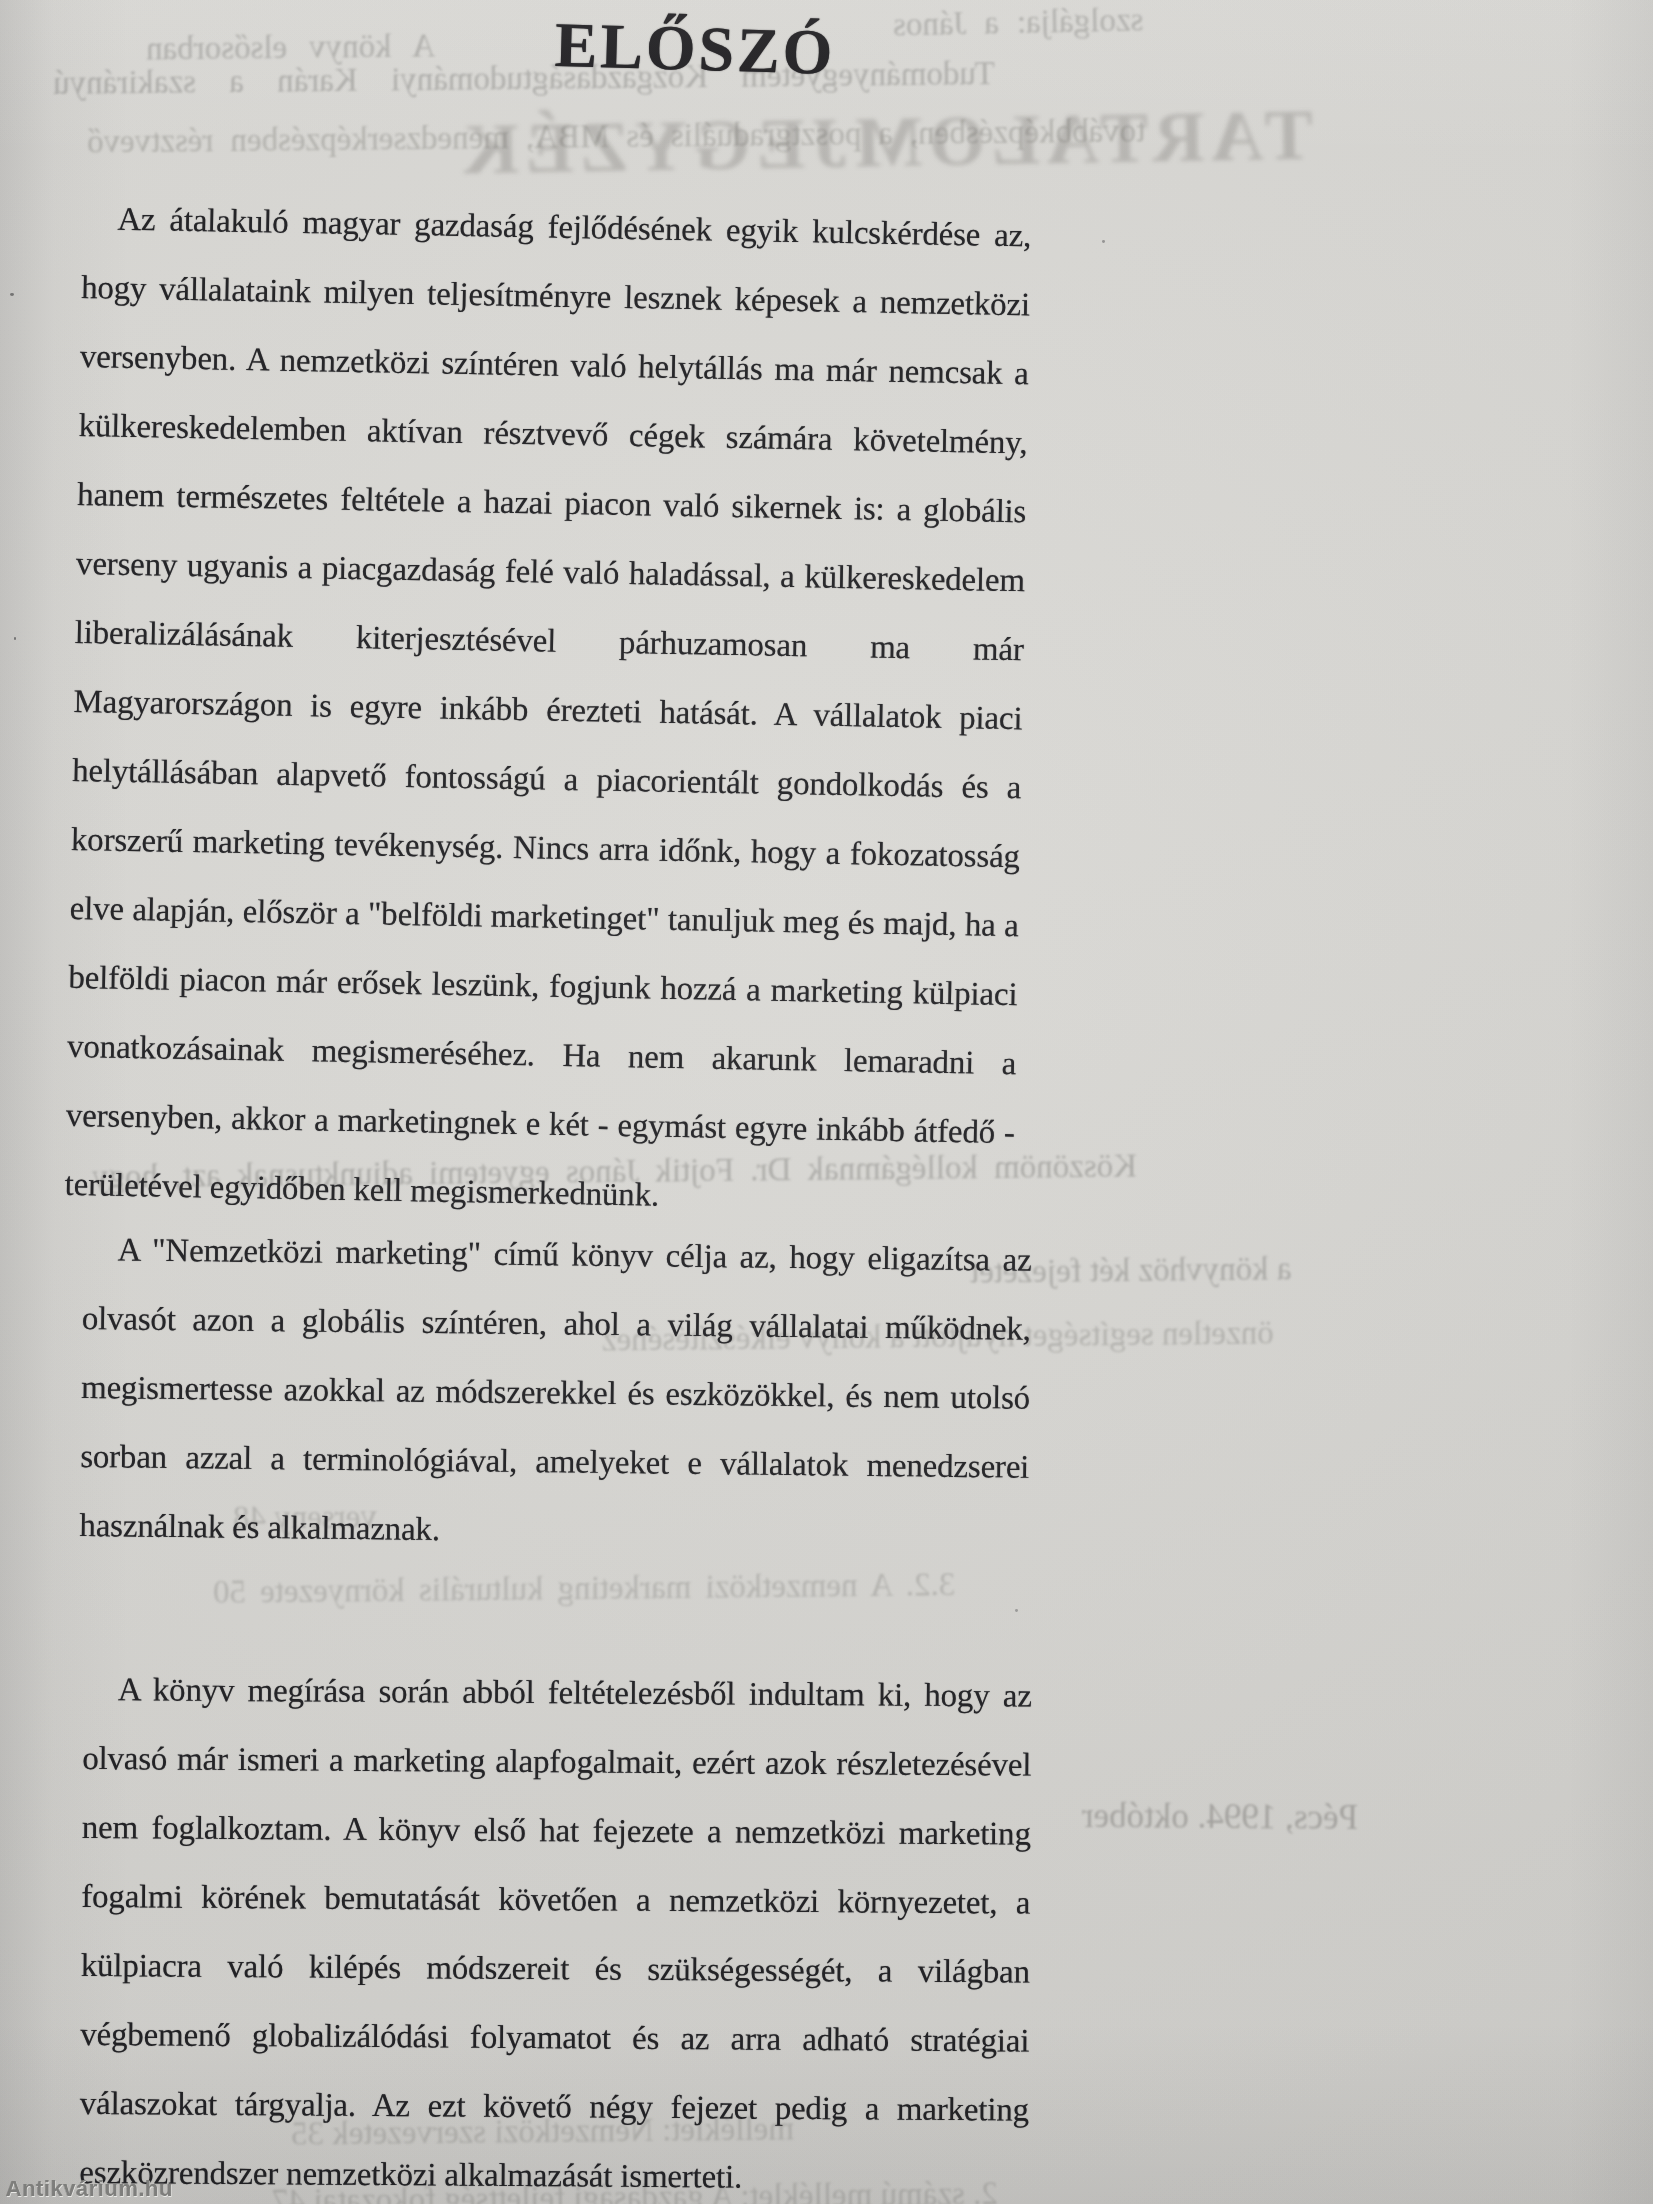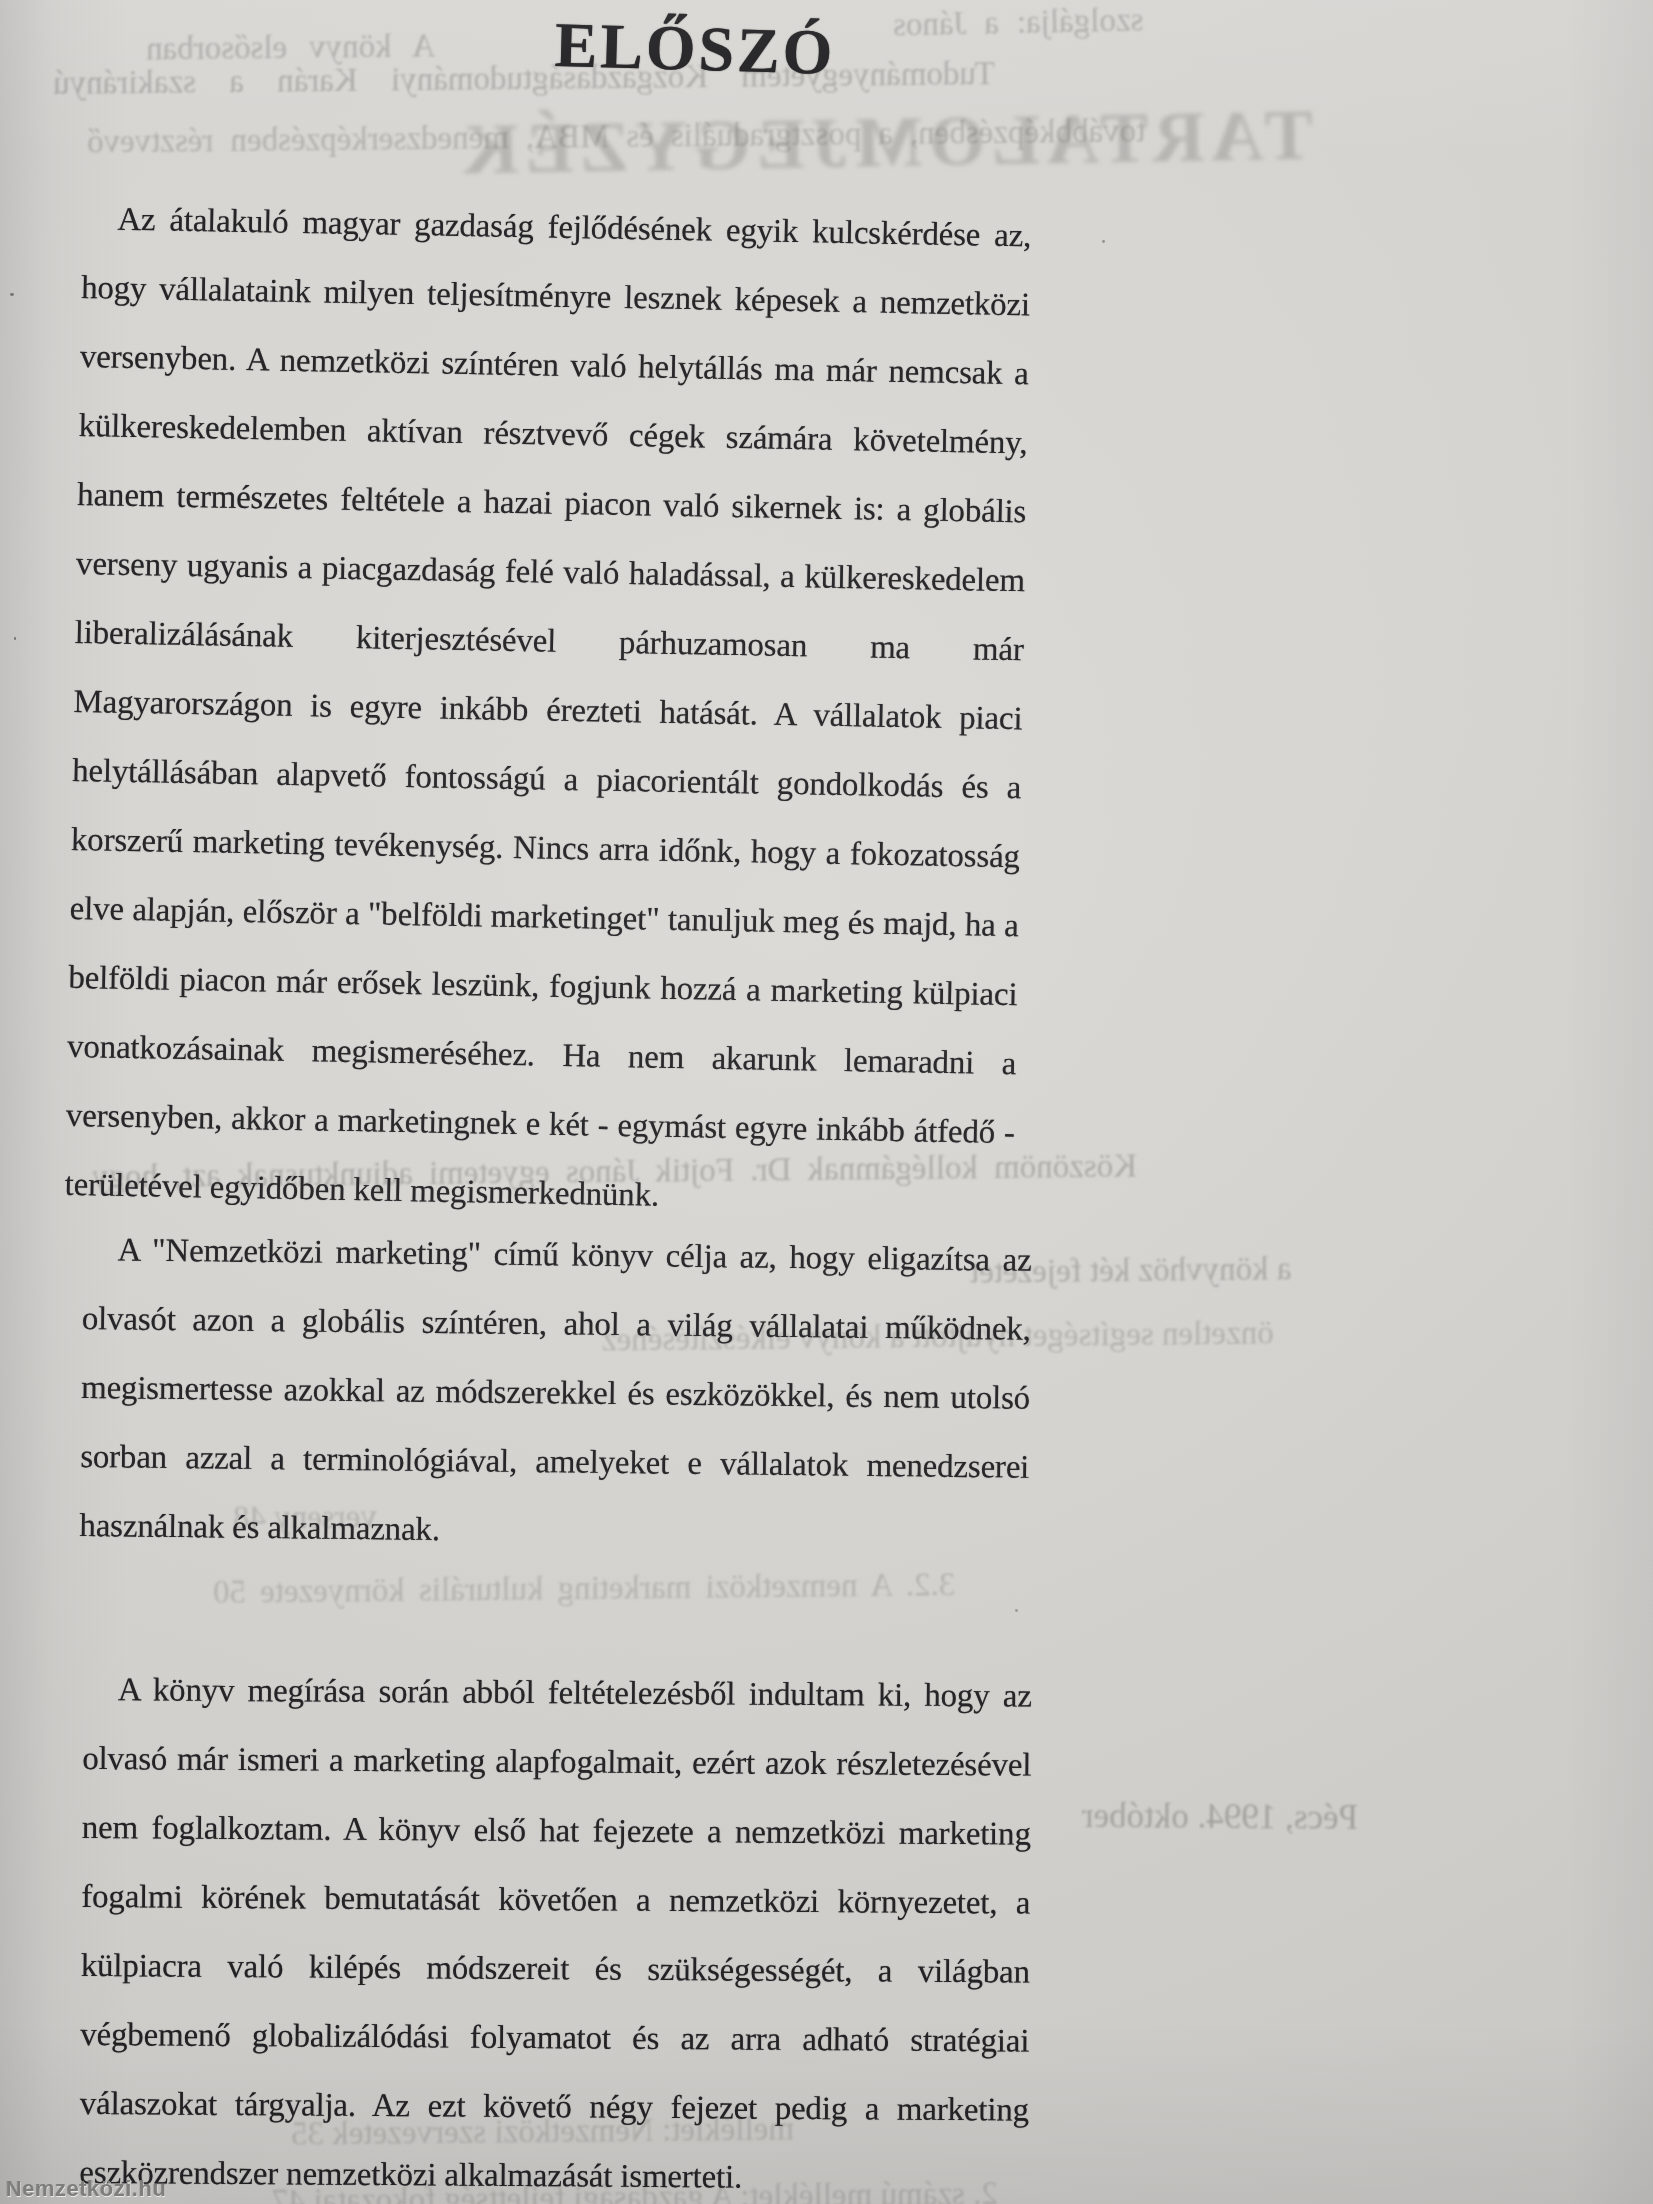--- a/index.html
+++ b/index.html
@@ -96,17 +96,17 @@
 
   <p class="body-par par-1">Az átalakuló magyar gazdaság fejlődésének egyik kulcskérdése az, hogy vállalataink milyen teljesítményre lesznek képesek a nemzetközi versenyben. A nemzetközi színtéren való helytállás ma már nemcsak a külkereskedelemben aktívan résztvevő cégek számára követelmény, hanem természetes feltétele a hazai piacon való sikernek is: a globális verseny ugyanis a piacgazdaság felé való haladással, a külkereskedelem liberalizálásának kiterjesztésével párhuzamosan ma már Magyarországon is egyre inkább érezteti hatását. A vállalatok piaci helytállásában alapvető fontosságú a piacorientált gondolkodás és a korszerű marketing tevékenység. Nincs arra időnk, hogy a fokozatosság elve alapján, először a "belföldi marketinget" tanuljuk meg és majd, ha a belföldi piacon már erősek leszünk, fogjunk hozzá a marketing külpiaci vonatkozásainak megismeréséhez. Ha nem akarunk lemaradni a versenyben, akkor a marketingnek e két - egymást egyre inkább átfedő - területével egyidőben kell megismerkednünk.</p>
   <p class="body-par par-2">A "Nemzetközi marketing" című könyv célja az, hogy eligazítsa az olvasót azon a globális színtéren, ahol a világ vállalatai működnek, megismertesse azokkal az módszerekkel és eszközökkel, és nem utolsó sorban azzal a terminológiával, amelyeket e vállalatok menedzserei használnak és alkalmaznak.</p>
   <p class="body-par par-3">A könyv megírása során abból feltételezésből indultam ki, hogy az olvasó már ismeri a marketing alapfogalmait, ezért azok részletezésével nem foglalkoztam. A könyv első hat fejezete a nemzetközi marketing fogalmi körének bemutatását követően a nemzetközi környezetet, a külpiacra való kilépés módszereit és szükségességét, a világban végbemenő globalizálódási folyamatot és az arra adható stratégiai válaszokat tárgyalja. Az ezt követő négy fejezet pedig a marketing eszközrendszer nemzetközi alkalmazását ismerteti.</p>
 
   <span class="speck s1"></span>
   <span class="speck s2"></span>
   <span class="speck s3"></span>
   <span class="speck s4"></span>
 
-  <div class="watermark">Nemzetközi.hu</div>
+  <div class="watermark">Antikvárium.hu</div>
 
   <div class="overlay"></div>
 </div>
 
 
 </body></html>

